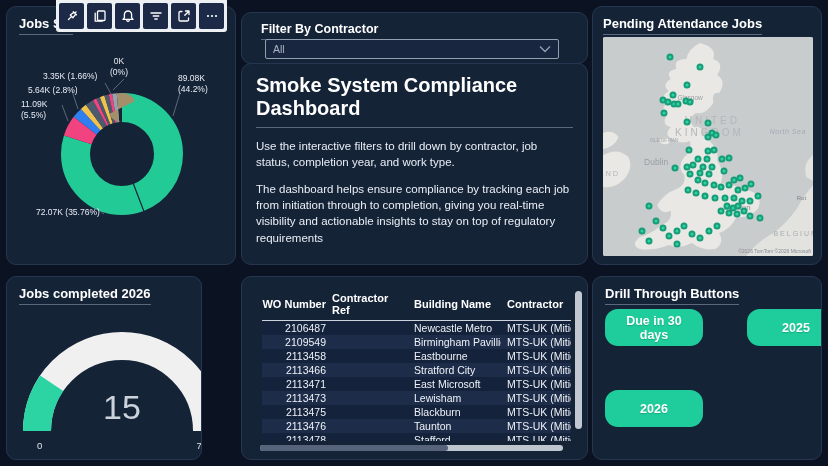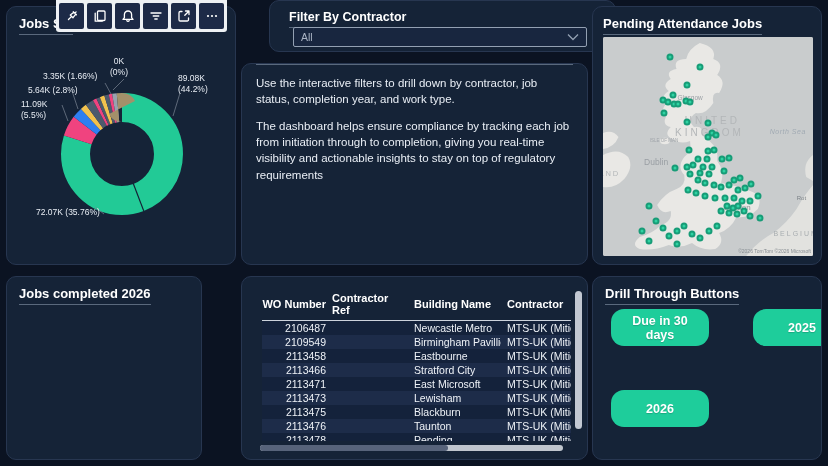--- a/index.html
+++ b/index.html
@@ -1,20 +1,20 @@
 <!DOCTYPE html>
 <html><head>
 <meta charset="utf-8">
 <style>
   html,body{margin:0;padding:0;background:#0b1322;}
   *{box-sizing:border-box;font-family:"Liberation Sans",sans-serif;}
   #canvas{position:relative;width:828px;height:466px;background:#0b1322;overflow:hidden;}
   .panel{position:absolute;background:#152337;border:1px solid #273650;border-radius:10px;overflow:hidden;}
   #panel-donut{left:6px;top:6px;width:230px;height:259px;}
-  #panel-filter{left:241px;top:0;width:347px;height:52px;margin-left:28px;}
+  #panel-filter{left:241px;top:12px;width:347px;height:52px;}
   #panel-desc{left:241px;top:63px;width:347px;height:202px;}
   #panel-map{left:592px;top:6px;width:230px;height:259px;}
   #panel-gauge{left:6px;top:276px;width:196px;height:184px;}
   #panel-table{left:241px;top:276px;width:347px;height:184px;}
   #panel-drill{left:592px;top:276px;width:230px;height:184px;}
   .ptitle{display:inline-block;margin:9px 0 0 12px;color:#fff;font-size:13px;font-weight:bold;
           padding-bottom:3px;border-bottom:1px solid rgba(175,190,210,.45);white-space:nowrap;}
   
   #toolbar{position:absolute;left:56px;top:0;display:flex;gap:3px;padding:3px;background:#eef1f4;
            border-radius:0 0 3px 3px;z-index:20;}
@@ -51,21 +51,21 @@
   td{color:#eef2f7;font-size:10.5px;padding:1px 0;height:13px;overflow:hidden;white-space:nowrap;}
   col.c1{width:64px;}col.c2{width:82px;}col.c3{width:93px;}col.c4{width:123px;}
   th.num,td.num{text-align:right;}
   tbody tr:nth-child(odd){background:#14223b;}
   tbody tr:nth-child(even){background:#1d2c49;}
   td.pad,th.pad{padding-left:6px;}
   #vscroll{position:absolute;right:5px;top:14px;width:7px;height:138px;background:#c2c8d2;border-radius:4px;cursor:pointer;}
   #hscroll{position:absolute;left:18px;right:24px;bottom:8px;height:6px;background:#bfc5cd;border-radius:3px;cursor:pointer;}
   #hthumb{position:absolute;left:0;top:0;height:6px;width:62%;background:#57637a;border-radius:3px;cursor:pointer;}
   
-  .drill-grid{position:absolute;left:18px;top:32px;width:211px;display:grid;
+  .drill-grid{position:absolute;left:12px;top:32px;width:211px;display:grid;
               grid-template-columns:98px 98px;grid-column-gap:15px;grid-row-gap:8px;gap:44px;}
   .gbtn{height:37px;background:#1ecd9b;border:none;border-radius:13px;color:#fff;font-size:12.5px;
         font-weight:bold;cursor:pointer;font-family:"Liberation Sans",sans-serif;
         text-shadow:0 1px 1px rgba(0,0,0,.18);}
 </style>
 </head>
 <body>
 
 <div id="canvas">
 
@@ -155,20 +155,21 @@
     <span class="ptitle" style="margin-left:19px;font-size:12.5px;">Filter By Contractor</span>
     <div id="dropdown">
       <span class="val">All</span>
       <svg width="12" height="8" viewBox="0 0 12 8">
           <path d="M1 1.5l5 5 5-5" stroke="#93a0b2" stroke-width="1.3" fill="none"></path>
         </svg>
     </div>
   </div>
 
   <div class="panel" id="panel-desc">
+    <div id="desc-title">Smoke System Compliance Dashboard</div>
     <div class="rule"></div>
     <div id="desc-body">
       <p>Use the interactive filters to drill down by contractor, job status, completion year, and work type.</p>
       <p>The dashboard helps ensure compliance by tracking each job from initiation through to completion, giving you real-time visibility and actionable insights to stay on top of regulatory requirements</p>
     </div>
   </div>
 
   <div class="panel" id="panel-map">
     <span class="ptitle" style="margin-left:10px;">Pending Attendance Jobs</span>
     <div id="map">
@@ -267,20 +268,29 @@
           <div class="marker" style="left: 35%; top: 94.5%;"></div>
           <div class="marker" style="left: 50.7%; top: 88.5%;"></div>
           <div class="marker" style="left: 54.4%; top: 86.2%;"></div>
         </div>
       <div class="mlabel" style="right:2px;bottom:2px;left:auto;top:auto;transform:none;font-size:5px;color:#878d92;">©2026 TomTom ©2026 Microsoft</div>
     </div>
   </div>
 
   <div class="panel" id="panel-gauge">
     <span class="ptitle">Jobs completed 2026</span>
+    <div id="gauge-wrap">
+      <svg id="gauge-svg" width="220" height="148" viewBox="0 0 220 148">
+          <path d="M 25 122 A 85 85 0 0 1 195 122" fill="none" stroke="#f0f0f0" stroke-width="28"></path>
+          <path d="M 25 122 A 85 85 0 0 1 39.67915723384013 74.25087359273448" fill="none" stroke="#2bd4a2" stroke-width="28"></path>
+          <text x="110" y="110" text-anchor="middle" fill="#cbd2db" font-size="34" font-family="&quot;Liberation Sans&quot;,sans-serif">15</text>
+          <text x="25" y="140" text-anchor="start" fill="#dfe5ec" font-size="9.5" font-family="&quot;Liberation Sans&quot;,sans-serif">0</text>
+          <text x="195" y="140" text-anchor="end" fill="#dfe5ec" font-size="9.5" font-family="&quot;Liberation Sans&quot;,sans-serif">79</text>
+        </svg>
+    </div>
   </div>
 
   <div class="panel" id="panel-table">
     <div id="tbl-zone">
       <table>
         <colgroup>
             <col class="c1">
             <col class="c2">
             <col class="c3">
             <col class="c4">
@@ -338,21 +348,21 @@
             </tr>
             <tr>
               <td class="num">2113476</td>
               <td class="pad"></td>
               <td class="pad">Taunton</td>
               <td class="pad">MTS-UK (Mitie A</td>
             </tr>
             <tr>
               <td class="num">2113478</td>
               <td class="pad"></td>
-              <td class="pad">Pending</td>
+              <td class="pad">Stafford</td>
               <td class="pad">MTS-UK (Mitie A</td>
             </tr>
           </tbody>
       </table>
     </div>
     <div id="vscroll"></div>
     <div id="hscroll">
       <div id="hthumb"></div>
     </div>
   </div>

